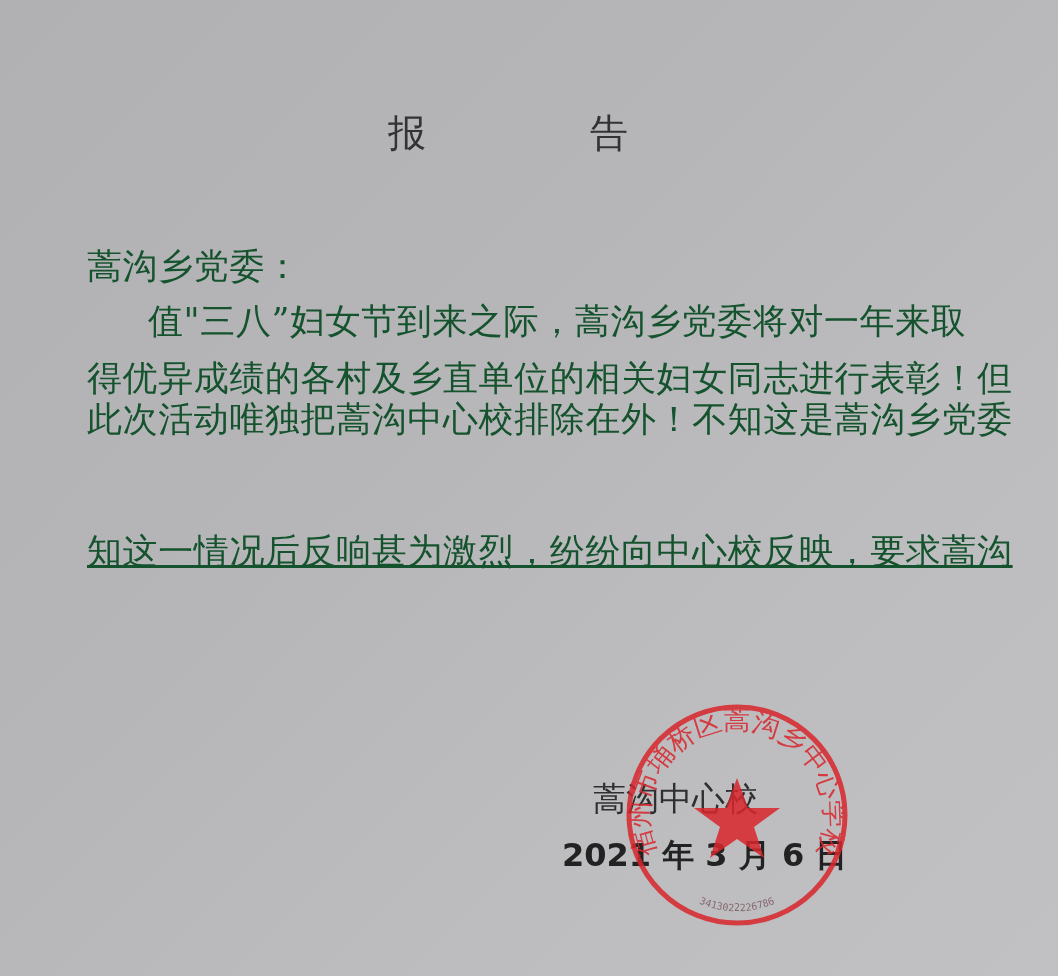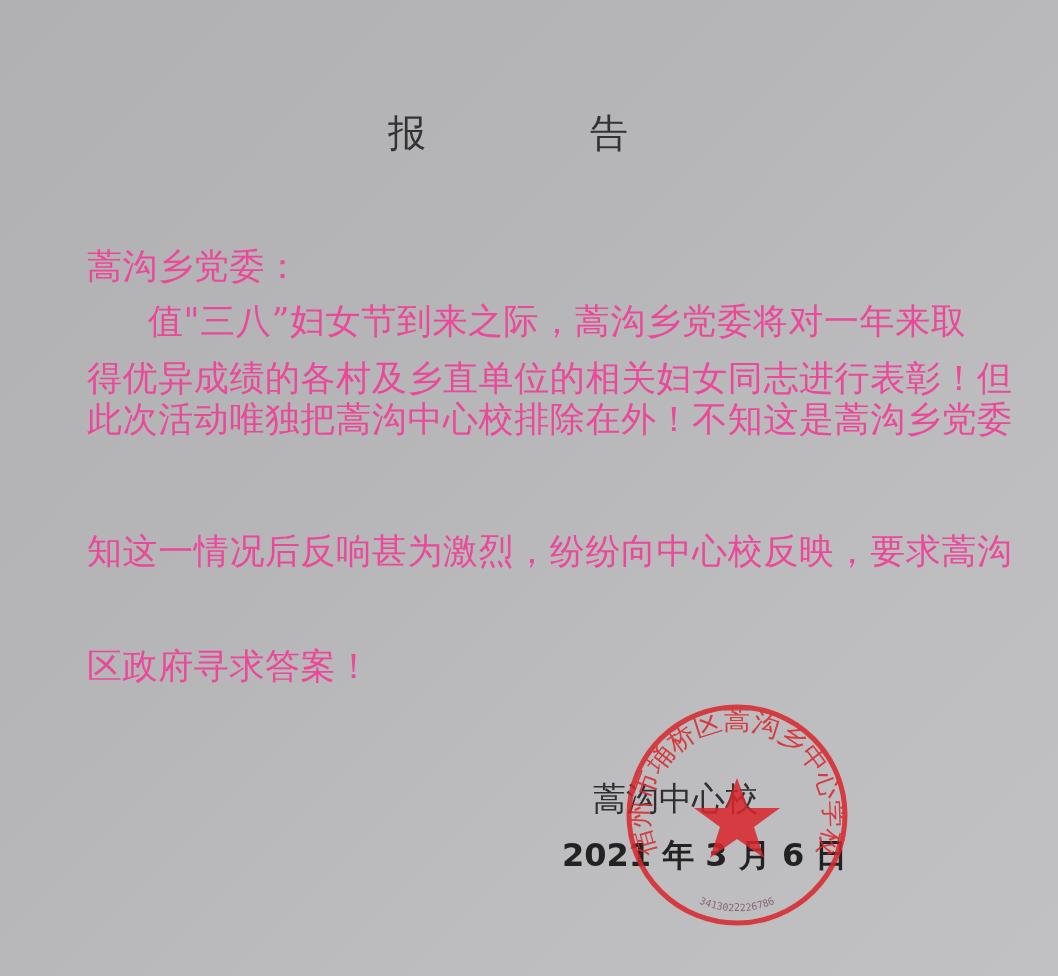--- a/index.html
+++ b/index.html
@@ -9,29 +9,29 @@
     font-family: "DejaVu Serif", "Liberation Serif", serif;
     color:#2e2e30;
   }
   .page { position:absolute; inset:0; }
   .title {
     position:absolute; top:108px; left:388px; width:240px;
     font-size:38px; letter-spacing:0; color:#333;
     display:flex; justify-content:space-between;
   }
   .line {
-    position:absolute; left:87px; font-size:35px; white-space:nowrap; color:#ec4899;
+    position:absolute; left:87px; font-size:35px; white-space:nowrap; color:#14532d;
     letter-spacing:0.6px;
   }
   .l-salute { top:243px; }
   .l1 { top:298px; left:148px; }
   .l2 { top:355px; }
   .l3 { top:396px; }
   .l4 { top:470px; }
-  .l5 { top:528px; }
+  .l5 { top:528px;text-decoration:underline; }
   .l6 { top:585px; }
   .l7 { top:643px; }
   .sign { position:absolute; top:777px; left:593px; font-size:33px; color:#2f2f31; white-space:nowrap; }
   .date { position:absolute; top:834px; left:562px; font-size:32px; color:#222; white-space:nowrap;
           font-family:"DejaVu Sans", sans-serif; font-weight:bold; }
   .stamp { position:absolute; left:622px; top:700px; width:230px; height:230px; opacity:0.85; }
 </style>
 </head>
 <body>
 
@@ -39,21 +39,20 @@
   <div class="title">
     <span>报</span>
     <span>告</span>
   </div>
 
   <div class="line l-salute">蒿沟乡党委：</div>
   <div class="line l1">值"三八”妇女节到来之际，蒿沟乡党委将对一年来取</div>
   <div class="line l2">得优异成绩的各村及乡直单位的相关妇女同志进行表彰！但</div>
   <div class="line l3">此次活动唯独把蒿沟中心校排除在外！不知这是蒿沟乡党委</div>
   <div class="line l5">知这一情况后反响甚为激烈，纷纷向中心校反映，要求蒿沟</div>
-  <div class="line l7">区政府寻求答案！</div>
 
   <div class="sign">蒿沟中心校</div>
   <div class="date">2021 年 3 月 6 日</div>
 
   <svg class="stamp" viewBox="0 0 230 230">
     <defs>
       <path id="ringPath" d="M 38 160 A 88 88 0 1 1 192 160" fill="none"></path>
       <path id="codePath" d="M 55 190 A 95 95 0 0 0 175 190" fill="none"></path>
     </defs>
     <circle cx="115" cy="115" r="108" fill="none" stroke="#d8262c" stroke-width="5"></circle>

